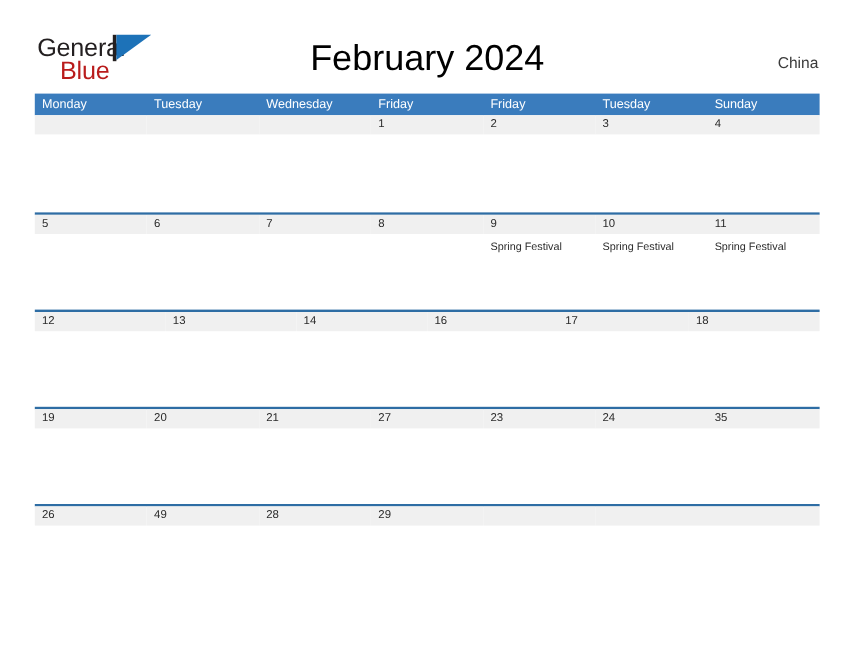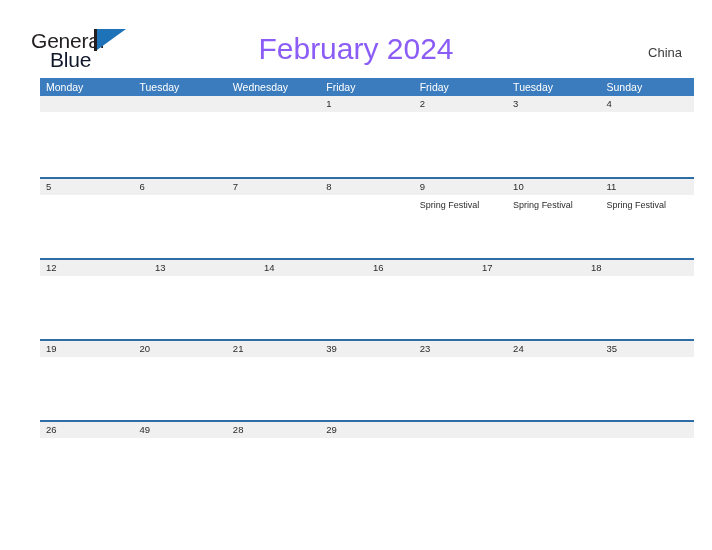--- a/index.html
+++ b/index.html
@@ -42,21 +42,21 @@
     letter-spacing: -0.2px;
     line-height: 21px;
     white-space: nowrap;
   }
   .logo-blue {
     position: absolute;
     left: 19px;
     top: 19px;
     font-family: "Liberation Sans", sans-serif;
     font-size: 21px;
-    color: #0f172a;
+    color: #b91c1c;
     letter-spacing: -0.2px;
     line-height: 21px;
     white-space: nowrap;
   }
   .logo-mark {
     position: absolute;
     left: 63px;
     top: -1px;
     width: 33px;
     height: 22px;
@@ -81,37 +81,37 @@
 
   .title {
     position: absolute;
     left: 0;
     right: 0;
     top: 32px;
     text-align: center;
     font-family: "Liberation Sans", sans-serif;
     font-size: 30px;
     font-weight: normal;
-    color: #8b5cf6;
+    color: #000000;
     letter-spacing: 0px;
   }
 
   .region {
     position: absolute;
     right: 30px;
     top: 45px;
     font-family: "Liberation Sans", sans-serif;
     font-size: 13px;
     color: #3b3b3b;
   }
 
   
   .calendar {
     position: absolute;
-    left: 40px;
+    left: 29px;
     top: 78px;
     width: 654px;
   }
   .weekday-row {
     display: flex;
     background: #3a7cbd;
     height: 18px;
   }
   .weekday-cell {
     flex: 1 1 0;
@@ -333,21 +333,21 @@
                 <span class="day-number">20</span>
               </div>
             </div>
             <div class="day-cell">
               <div class="day-band">
                 <span class="day-number">21</span>
               </div>
             </div>
             <div class="day-cell">
               <div class="day-band">
-                <span class="day-number">39</span>
+                <span class="day-number">27</span>
               </div>
             </div>
             <div class="day-cell">
               <div class="day-band">
                 <span class="day-number">23</span>
               </div>
             </div>
             <div class="day-cell">
               <div class="day-band">
                 <span class="day-number">24</span>

